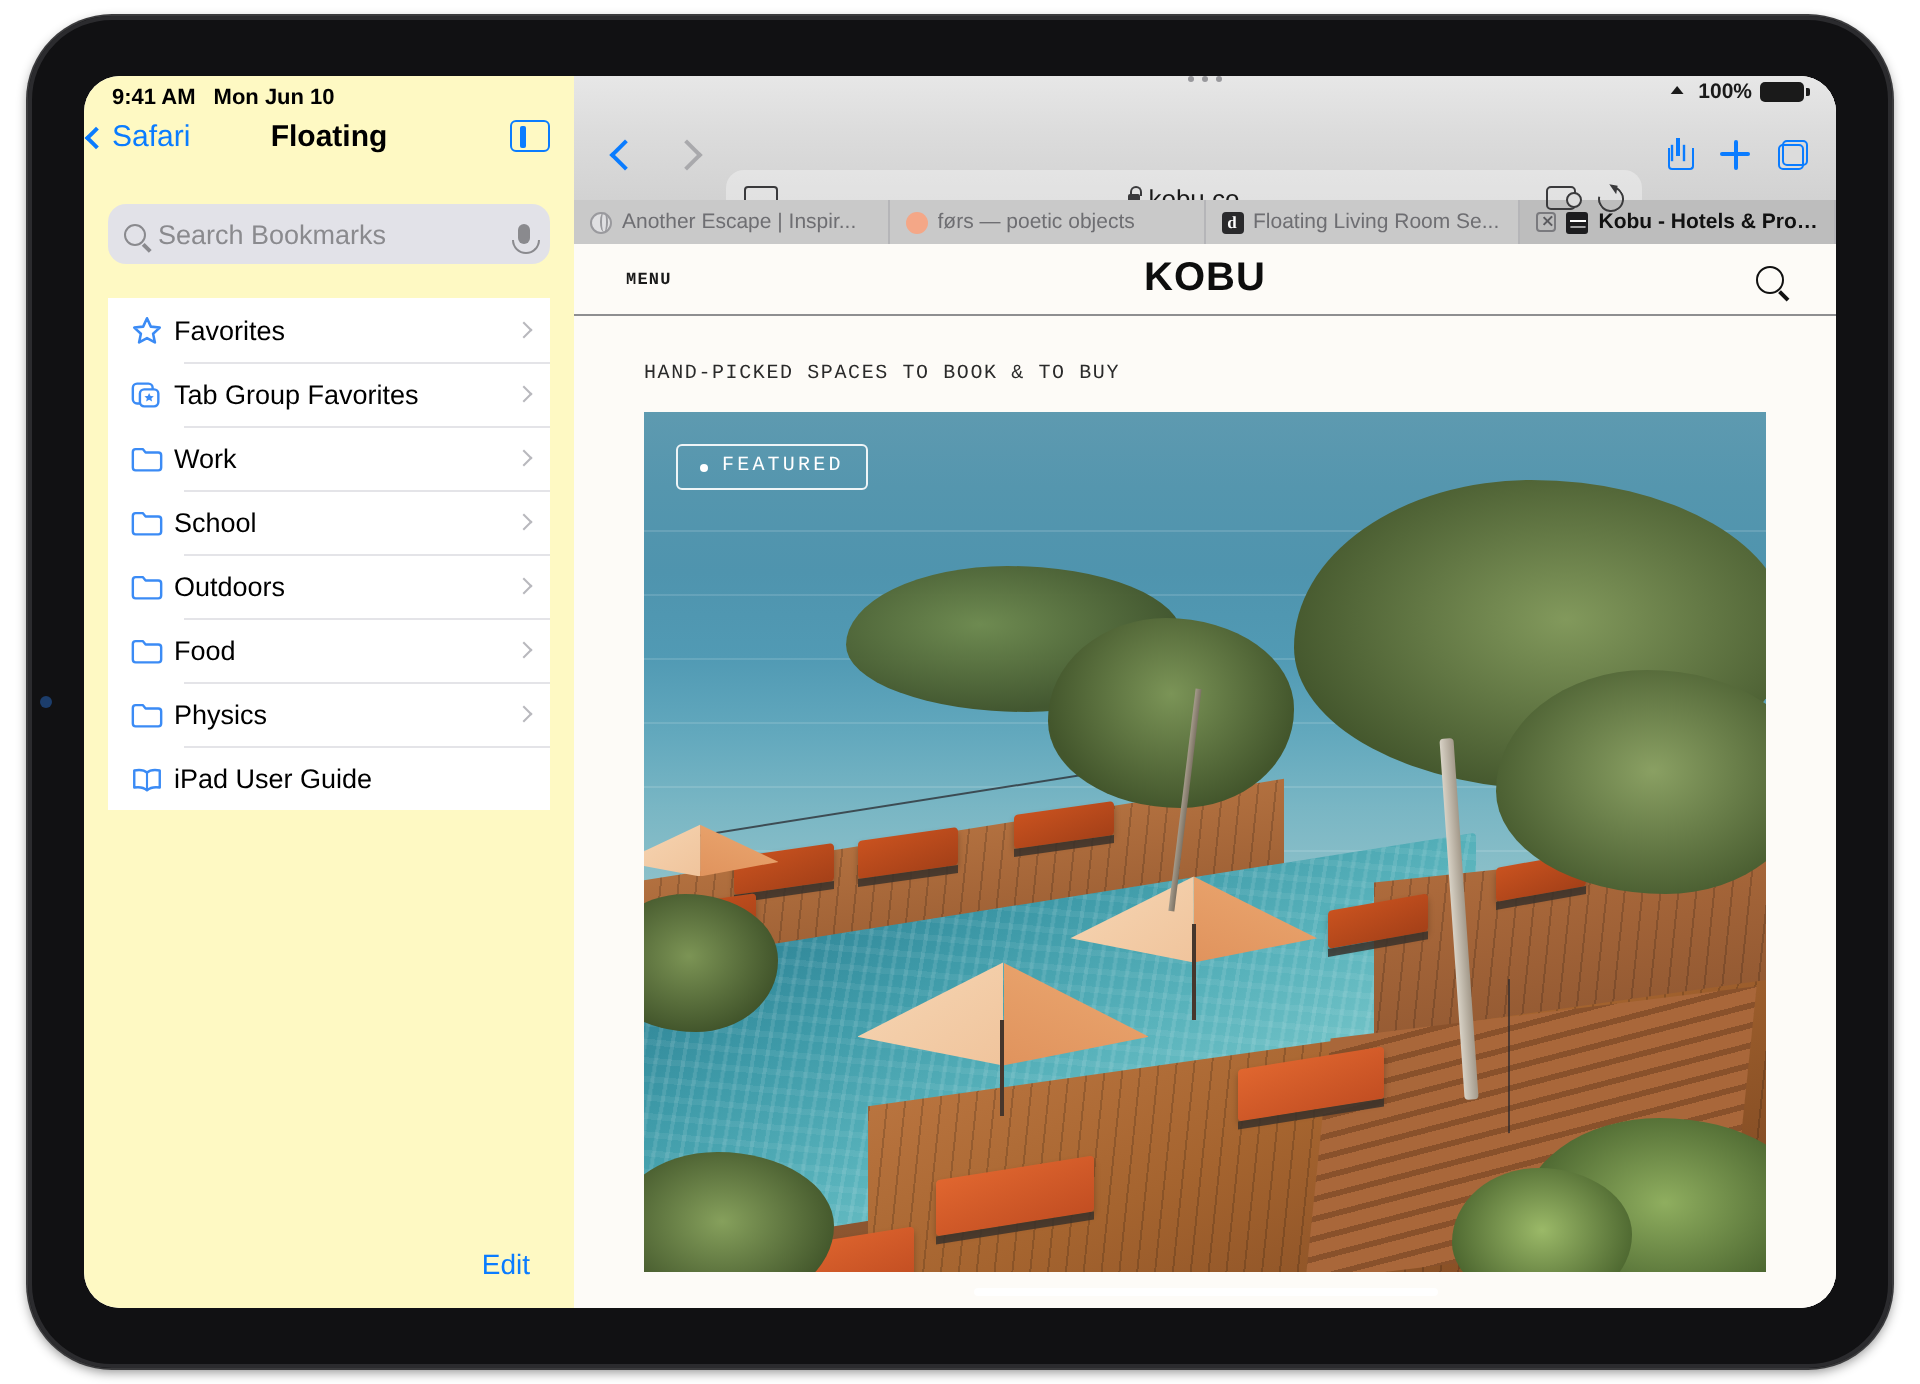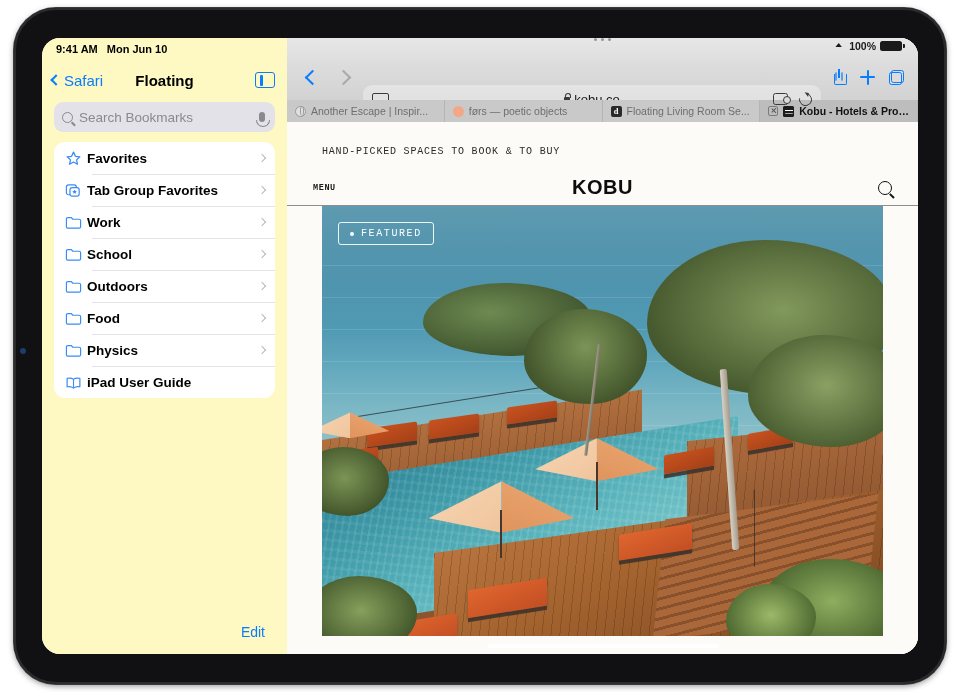--- a/index.html
+++ b/index.html
@@ -49,22 +49,22 @@
   }
   .status-bar {
     height: 22px;
     display: flex; align-items: center;
     padding: 0 0 0 14px;
     font-size: 11px; font-weight: bold; color: #000;
     gap: 9px;
   }
   .sb-nav {
     height: 40px;
-    display: flex; align-items: center;
-    padding: 0 12px 0 10px;
+    display: flex; align-items: flex-start;
+    padding: 0 12px 0 2px;
     position: relative;
   }
   .back-link {
     display: flex; align-items: center; gap: 2px;
     color: #0a7cff; font-size: 15px;
   }
   .chev-left {
     width: 8px; height: 8px;
     border-left: 2.2px solid #0a7cff;
     border-bottom: 2.2px solid #0a7cff;
@@ -112,25 +112,24 @@
     background: #8a8a8e; position: relative; flex: none;
     margin-right: 2px;
   }
   .mic::after {
     content: ""; position: absolute; left: -3px; top: 8px;
     width: 12px; height: 6px;
     border: 1.4px solid #8a8a8e; border-top: none;
     border-radius: 0 0 7px 7px;
   }
   #bookmark-list {
-    margin: 0 12px;
+    margin: 7px 12px;
     background: #fff;
-    border-radius: 11px;
+    border-radius: 0;
     overflow: hidden;
-    font-weight: bold;
   }
   .bm-row {
     height: 32px;
     display: flex; align-items: center;
     padding: 0 10px 0 11px;
     position: relative;
   }
   .bm-row + .bm-row::before {
     content: ""; position: absolute; left: 38px; right: 0; top: 0;
     height: 1px; background: #e4e4e8;
@@ -689,27 +688,27 @@
         </div>
         <div class="tab active">
           <span class="tab-close"></span>
           <span class="favicon fav-kobu"></span>
           <span class="tab-title">Kobu - Hotels &amp; Propert...</span>
         </div>
       </div>
 
       <div id="webpage">
 
-        <div id="tagline">HAND-PICKED SPACES TO BOOK &amp; TO BUY</div>
-
         <div id="site-header">
           <span id="site-menu-label">MENU</span>
           <span id="site-logo">KOBU</span>
           <span id="site-search-icon"></span>
         </div>
+
+        <div id="tagline">HAND-PICKED SPACES TO BOOK &amp; TO BUY</div>
 
         <div id="hero">
           <div id="hero-photo">
             <div class="sky-sea">
               <div class="sea-streak" style="top:22%"></div>
               <div class="sea-streak" style="top:34%"></div>
               <div class="sea-streak" style="top:46%"></div>
               <div class="sea-streak" style="top:58%"></div>
               <div class="sea-streak" style="top:70%"></div>
               <div class="sea-streak" style="top:82%"></div>

